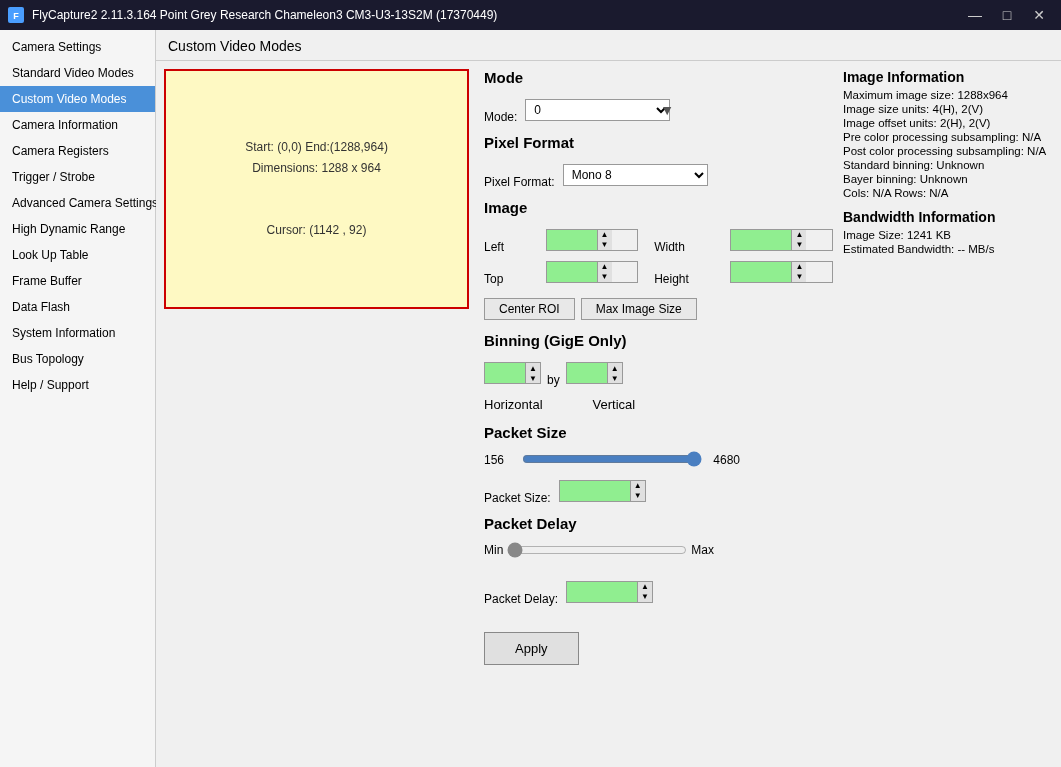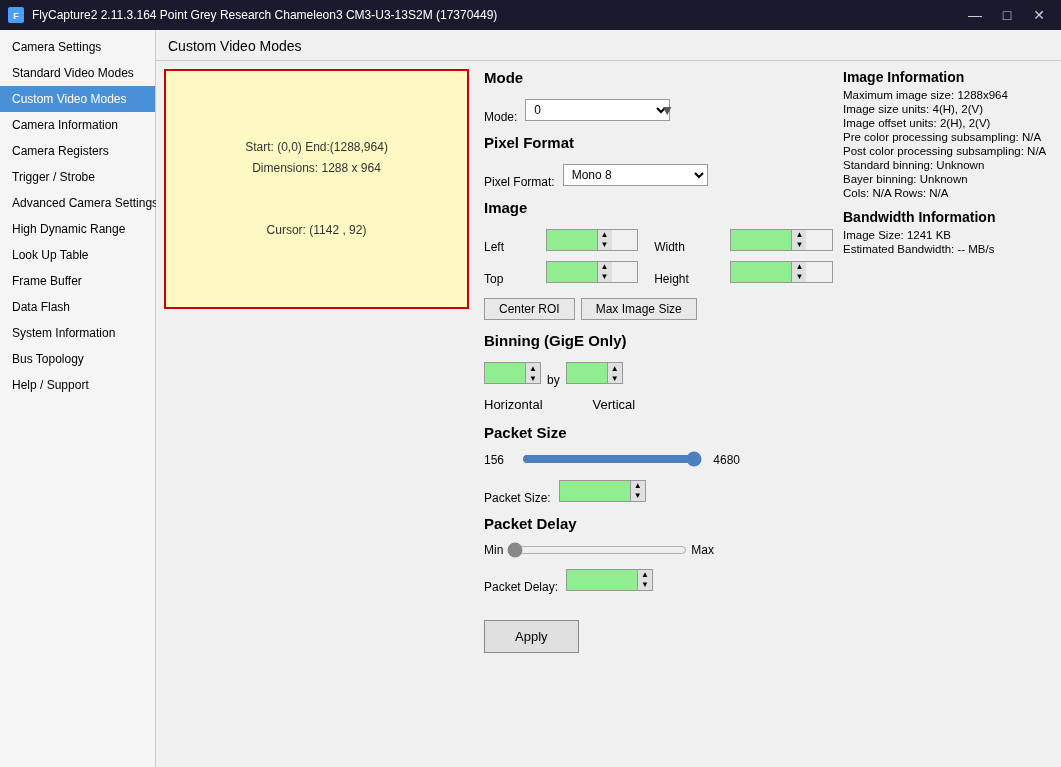--- a/index.html
+++ b/index.html
@@ -250,21 +250,21 @@
       color: #000;
       font-size: 11.5px;
     }
     .info-divider { height: 8px; }
 
     
     .delay-slider-row {
       display: flex;
       align-items: center;
       gap: 4px;
-      margin-bottom: 2px;
+      margin-bottom: 14px;
       font-size: 12px;
     }
 
     
     .spinbox input.packet { width: 70px; background: #90ee90; }
     .spinbox input.delay { width: 70px; background: #90ee90; }
 
     .small-spinbox {
       display: flex;
       align-items: stretch;

